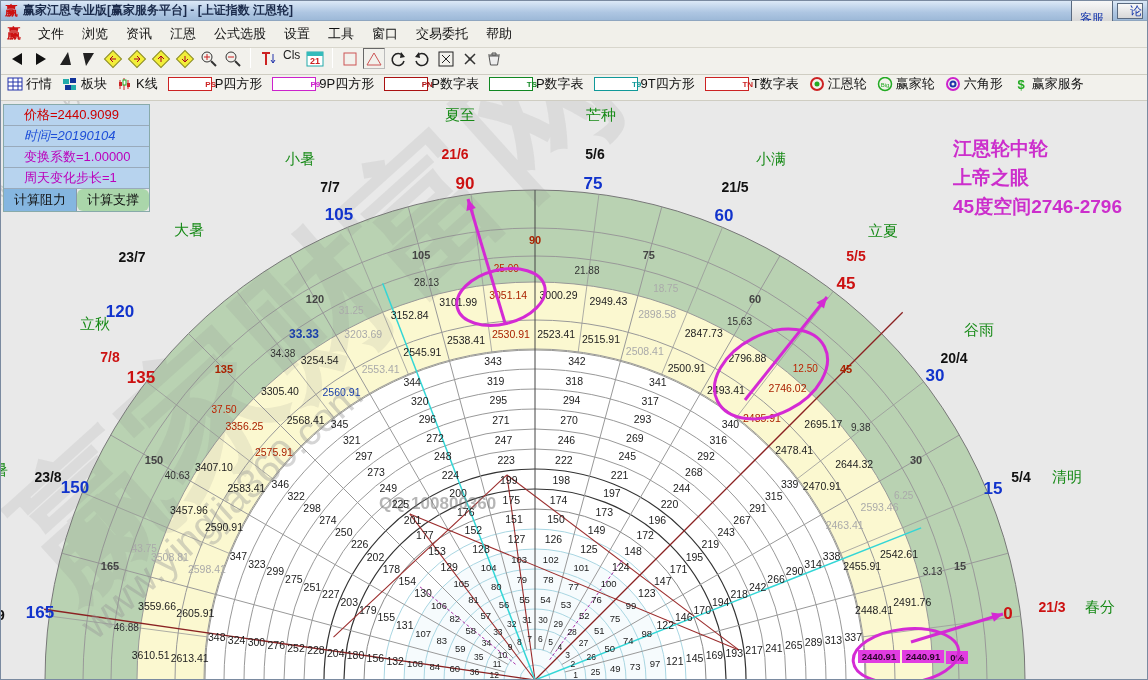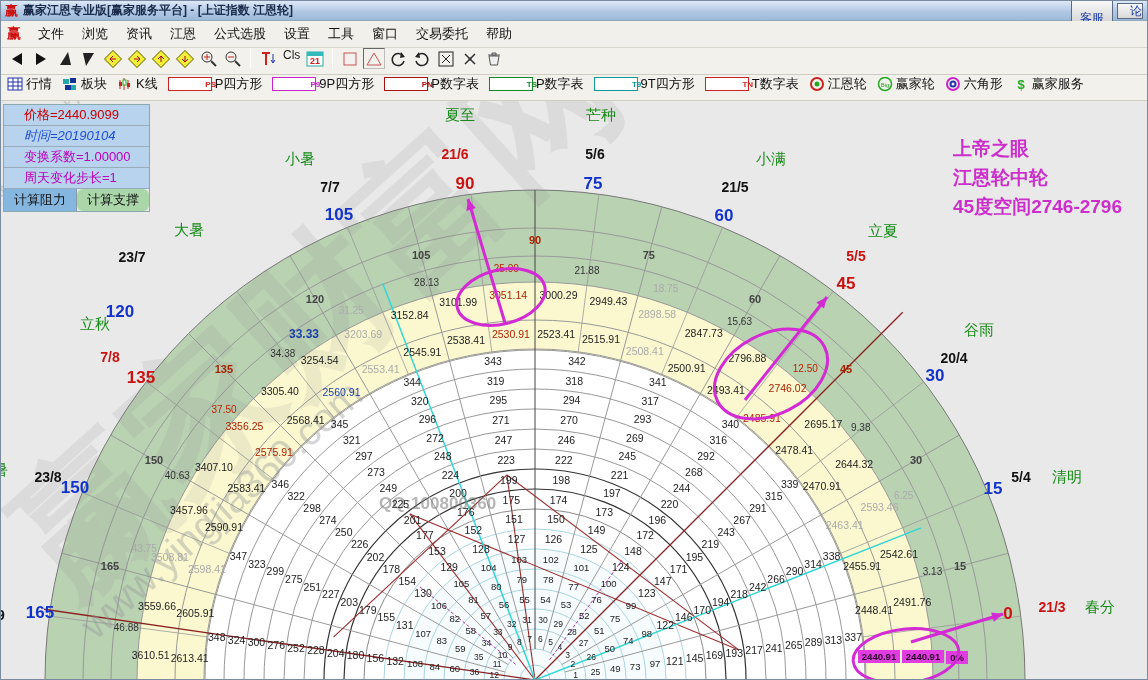--- a/index.html
+++ b/index.html
@@ -638,18 +638,18 @@
           <div class="p-row" style="color: rgb(187, 0, 187);">变换系数=1.00000</div>
           <div class="p-row" style="color: rgb(187, 0, 187);">周天变化步长=1</div>
         </div>
       <div class="p-btns" id="panel-btns">
           <div class="p-btn">计算阻力</div>
           <div class="p-btn">计算支撑</div>
         </div>
     </div>
 
     <div id="annot">
+        <div>江恩轮中轮</div>
         <div>上帝之眼</div>
-        <div>江恩轮中轮</div>
         <div>45度空间2746-2796</div>
       </div>
   </div>
 </div>
 
 </body></html>

